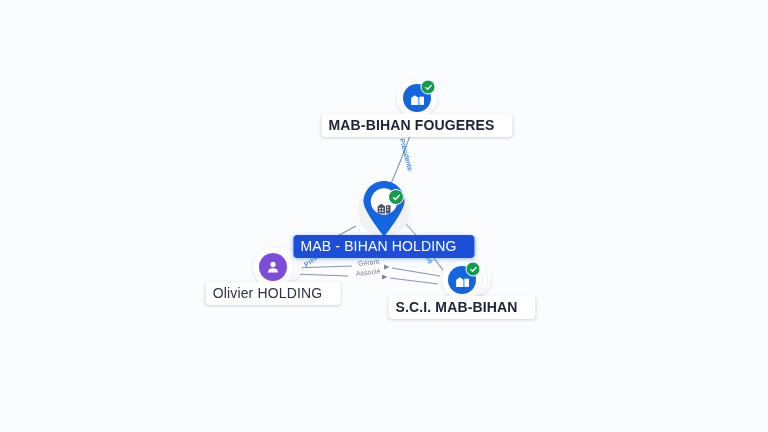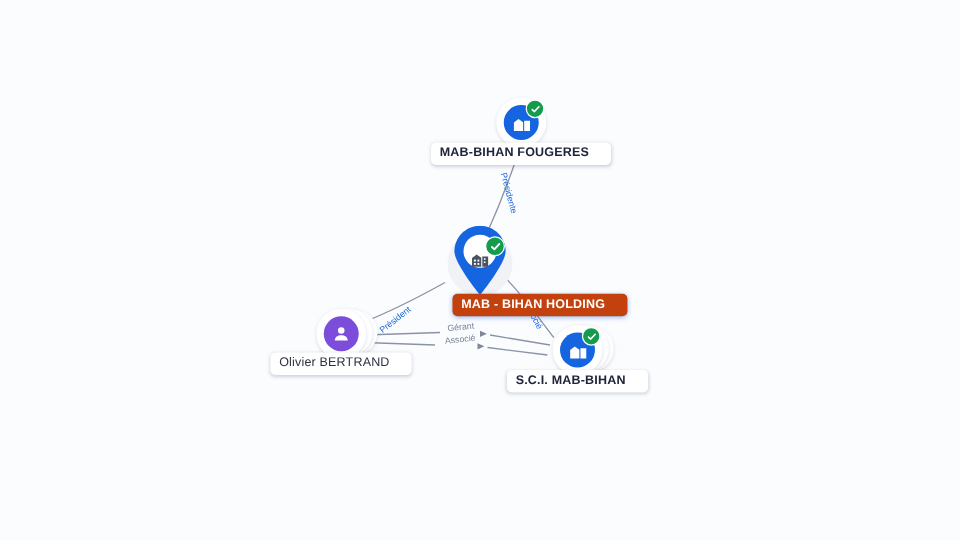--- a/index.html
+++ b/index.html
@@ -111,39 +111,38 @@
     display: flex;
     align-items: center;
     justify-content: center;
   }
 
   
   .node-label {
     position: absolute;
     transform: translate(-50%, 0);
     white-space: nowrap;
-    font-size: 10px;
+    font-size: 14px;
     letter-spacing: 0.15px;
     padding: 3px 18px 4px 7px;
     border-radius: 4px;
     background: #ffffff;
     color: #2c3242;
     box-shadow: 0 1px 3px rgba(40,60,100,0.22);
     z-index: 20;
   }
   .node-label.bold {
     font-weight: bold;
     color: #20263a;
   }
   .node-label.selected {
-    background: #c2410c;
+    background: #1d4ed8;
     color: #ffffff;
-    font-weight: bold;
+    font-weight: normal;
     box-shadow: 0 1px 4px rgba(21,101,224,0.45);
-    margin-left: 48px;
   }
 
   .edge-label {
     position: absolute;
     white-space: nowrap;
     font-size: 7px;
     color: #1565e0;
     z-index: 15;
     transform-origin: 0 50%;
     pointer-events: none;
@@ -249,21 +248,21 @@
     <div class="stack disc-c"></div>
     <div class="stack disc-b"></div>
     <div class="stack disc-main"></div>
     <div class="icon-circle person">
       <svg width="16" height="16" viewBox="0 0 24 24" fill="#ffffff">
         <circle cx="12" cy="8.2" r="3.9"></circle>
         <path d="M4.3 20.2c0-4.2 3.5-6.4 7.7-6.4s7.7 2.2 7.7 6.4H4.3z"></path>
       </svg>
     </div>
   </div>
-  <div class="node-label" style="left:273px; top:282px;">Olivier BERTRAND</div>
+  <div class="node-label" style="left:273px; top:282px;">Olivier HOLDING</div>
 
   <div class="node" style="left:462px; top:280px;">
     <div class="stack disc-c"></div>
     <div class="stack disc-b"></div>
     <div class="stack disc-main"></div>
     <div class="icon-circle company">
       <svg width="17" height="17" viewBox="0 0 24 24" fill="#ffffff">
         <path d="M3 21V11.2l5.2-3.9L13.4 11v10H3z"></path>
         <path d="M14.6 21V9.4h6.6V21h-6.6z"></path>
         <rect x="5.2" y="13" width="2.1" height="2.1"></rect>

